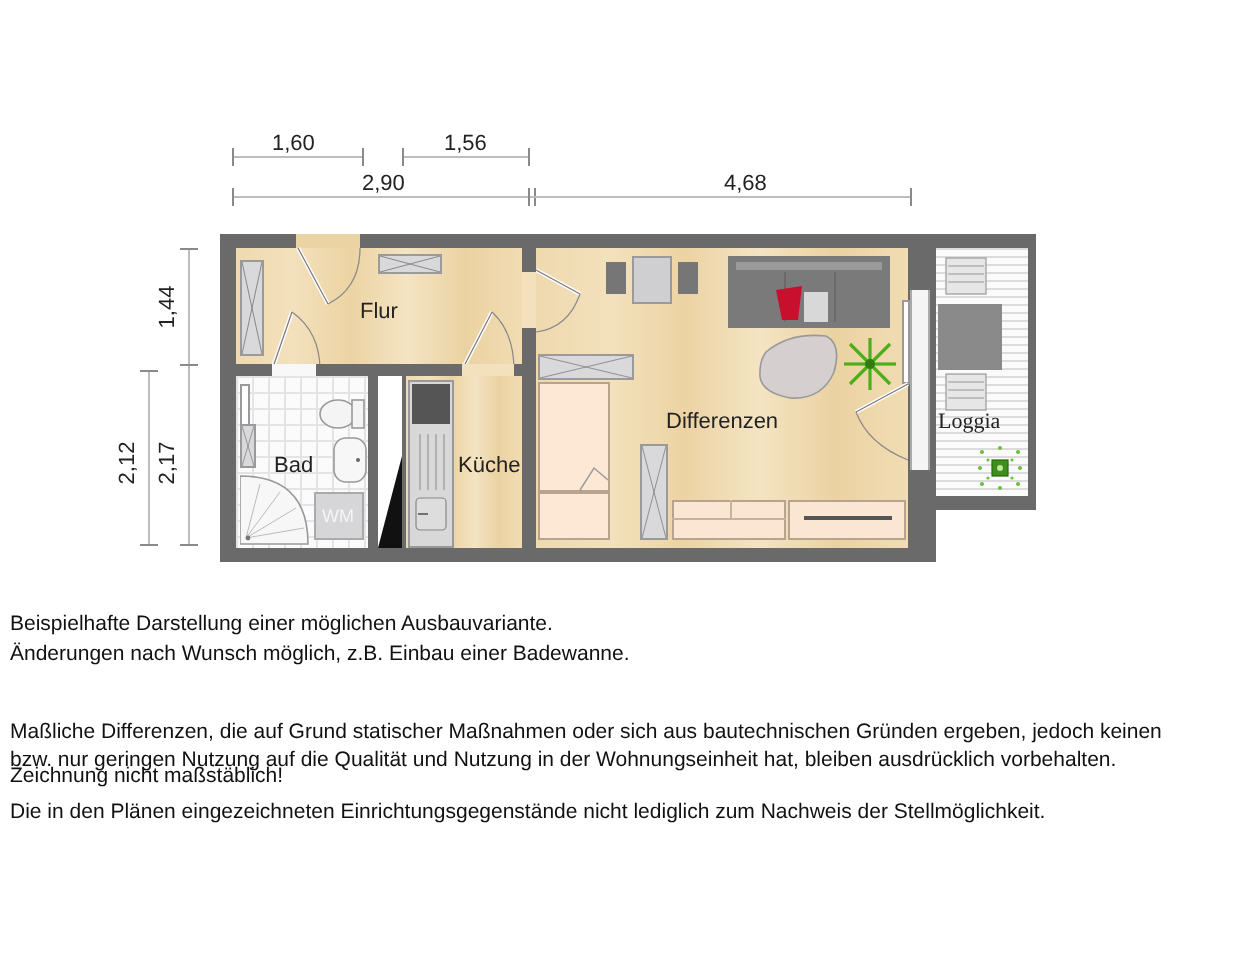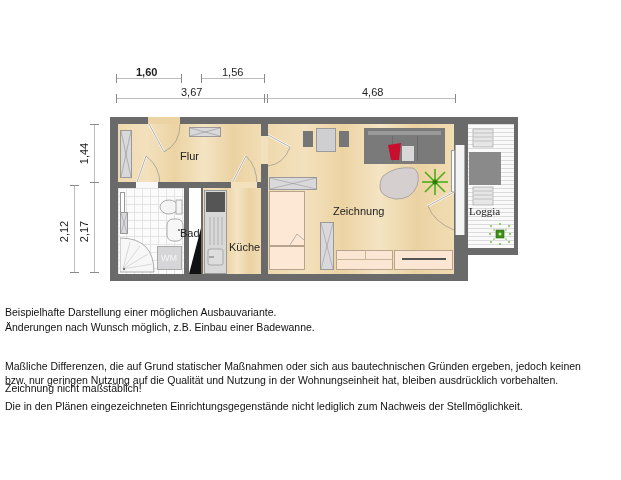--- a/index.html
+++ b/index.html
@@ -24,32 +24,32 @@
   .notes { position:absolute; left:5px; font-size:10.5px; line-height:14px; color:#111; white-space:nowrap; }
 </style>
 </head>
 <body>
 
 <div>
 
   <div class="dim-line" style="left:116px; top:78px; width:65px; height:1px;"></div>
   <div class="dim-tick" style="left:116px; top:74px;"></div>
   <div class="dim-tick" style="left:181px; top:74px;"></div>
-  <div class="dim-label" style="left:136px; top:67px;font-weight:bold;">1,60</div>
+  <div class="dim-label" style="left:136px; top:67px;">1,60</div>
 
   <div class="dim-line" style="left:201px; top:78px; width:63px; height:1px;"></div>
   <div class="dim-tick" style="left:201px; top:74px;"></div>
   <div class="dim-tick" style="left:264px; top:74px;"></div>
   <div class="dim-label" style="left:222px; top:67px;">1,56</div>
 
   <div class="dim-line" style="left:116px; top:98px; width:150px; height:1px;"></div>
   <div class="dim-tick" style="left:116px; top:94px;"></div>
   <div class="dim-tick" style="left:264px; top:94px;"></div>
   <div class="dim-tick" style="left:267px; top:94px;"></div>
-  <div class="dim-label" style="left:181px; top:87px;">3,67</div>
+  <div class="dim-label" style="left:181px; top:87px;">2,90</div>
 
   <div class="dim-line" style="left:266px; top:98px; width:190px; height:1px;"></div>
   <div class="dim-tick" style="left:455px; top:94px;"></div>
   <div class="dim-label" style="left:362px; top:87px;">4,68</div>
 </div>
 
 <div>
 
   <div class="dim-line" style="left:94px; top:124px; width:1px; height:148px;"></div>
   <div class="dim-tick-h" style="left:90px; top:124px;"></div>
@@ -259,23 +259,23 @@
         <circle cx="12" cy="22" r="1"></circle>
         <circle cx="21" cy="20" r="1"></circle>
       <circle cx="6" cy="8" r="0.8"></circle>
         <circle cx="18" cy="8" r="0.8"></circle>
         <circle cx="6" cy="17" r="0.8"></circle>
         <circle cx="18" cy="17" r="0.8"></circle>
     </g>
   </svg>
 
   <div class="room-label" style="left:180px; top:150px;">Flur</div>
-  <div class="room-label" style="left:137px; top:227px;margin-left:43px;">Bad</div>
-  <div class="room-label" style="left:229px; top:241px;">Küche</div>
-  <div class="room-label" style="left:333px; top:205px;">Zeichnung</div>
+  <div class="room-label" style="left:137px; top:227px;">Bad</div>
+  <div class="room-label" style="left:229px; top:227px;">Küche</div>
+  <div class="room-label" style="left:333px; top:205px;">Differenzen</div>
   <div class="room-label" style="left:469px; top:205px;font-family:Liberation Serif, serif;">Loggia</div>
 </div>
 
 <div>
   <div class="notes" style="top:305px;">Beispielhafte Darstellung einer möglichen Ausbauvariante.</div>
   <div class="notes" style="top:320px;">Änderungen nach Wunsch möglich, z.B. Einbau einer Badewanne.</div>
   <div class="notes" style="top:345px;margin-top:36px;">Zeichnung nicht maßstäblich!</div>
   <div class="notes" style="top:359px;">Maßliche Differenzen, die auf Grund statischer Maßnahmen oder sich aus bautechnischen Gründen ergeben, jedoch keinen</div>
   <div class="notes" style="top:373px;">bzw. nur geringen Nutzung auf die Qualität und Nutzung in der Wohnungseinheit hat, bleiben ausdrücklich vorbehalten.</div>
   <div class="notes" style="top:399px;">Die in den Plänen eingezeichneten Einrichtungsgegenstände nicht lediglich zum Nachweis der Stellmöglichkeit.</div>

